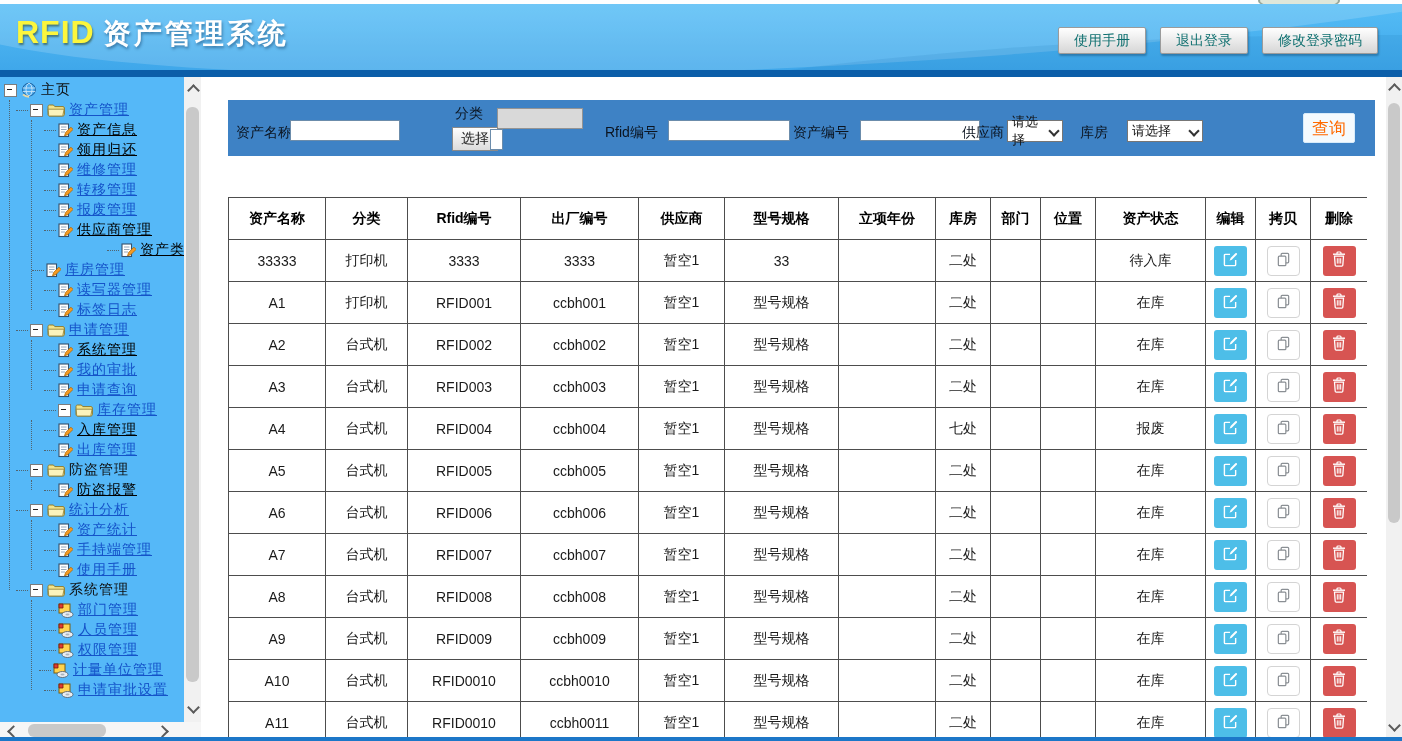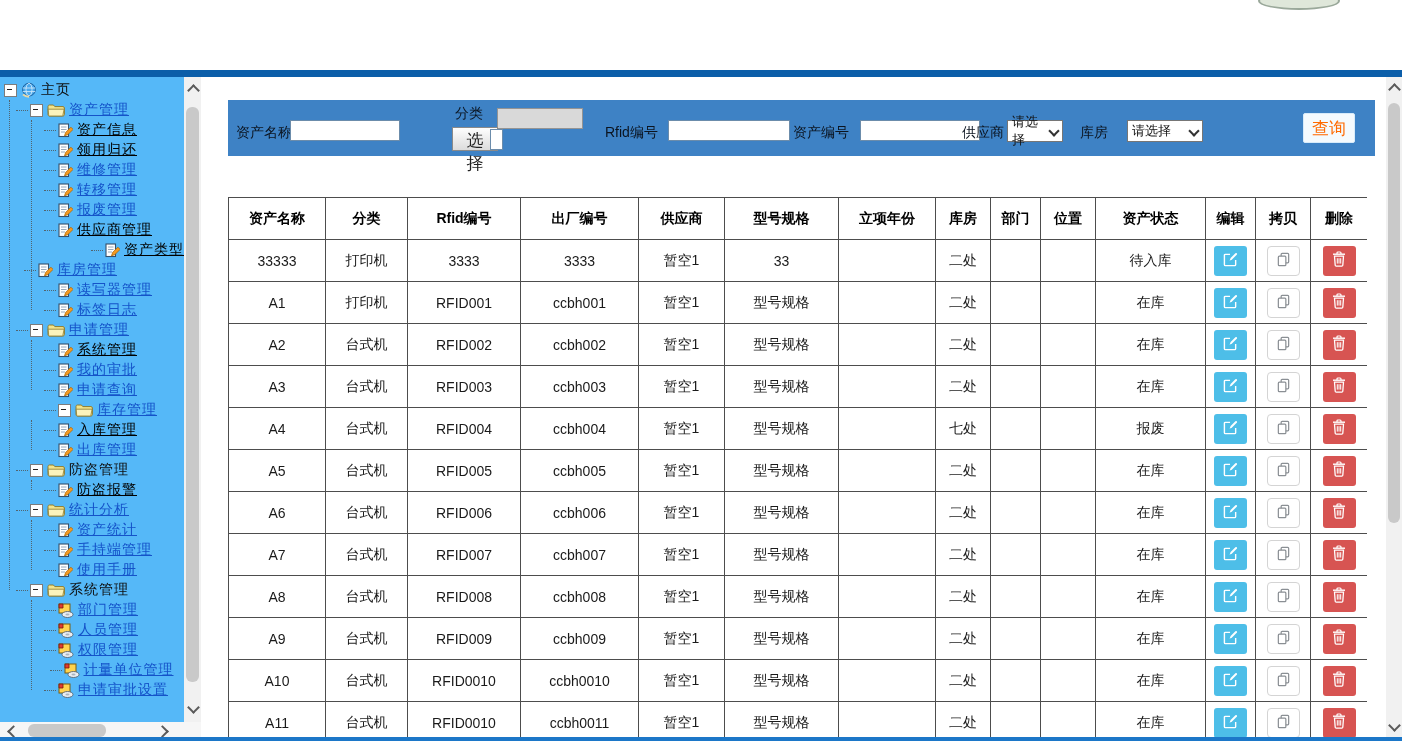--- a/index.html
+++ b/index.html
@@ -14,21 +14,21 @@
   .wave2{position:absolute;left:38%;top:34px;width:95%;height:170px;border-radius:50%;background:rgba(18,104,175,.12);transform:rotate(-2deg);}
   .title{position:absolute;left:16px;top:10px;white-space:nowrap;}
   .brand{font-size:32px;font-weight:bold;color:#fcf63d;letter-spacing:1px;text-shadow:1px 2px 2px rgba(40,60,20,.55);}
   .title-rest{font-size:28px;font-weight:bold;color:#fff;letter-spacing:3px;margin-left:8px;text-shadow:1px 2px 3px rgba(0,40,80,.45);}
   .hbtns{position:absolute;right:24px;top:23px;display:flex;gap:14px;}
   .hbtn{height:27px;padding:0 15px;background:linear-gradient(#ffffff,#d6d6d6);border:1px solid #9b9b9b;border-radius:2px;
         color:#0e6f6f;font-size:14px;font-family:inherit;box-shadow:1px 2px 2px rgba(0,30,60,.3);cursor:pointer;}
   .divider{position:absolute;top:70px;left:0;width:100%;height:7px;background:#0b5ea9;z-index:4;}
 
   
-  .sidebar{position:absolute;top:77px;left:0;width:184px;height:645px;background:#55b8f8;overflow:hidden;z-index:2;}
+  .sidebar{position:absolute;top:77px;left:0;width:200px;height:645px;background:#55b8f8;overflow:hidden;z-index:2;}
   #tree{position:relative;padding-top:3px;}
   .trow{position:relative;height:20px;display:flex;align-items:center;white-space:nowrap;z-index:1;}
   .tlabel{margin-left:4px;font-size:14px;letter-spacing:1px;cursor:pointer;}
   .st-link{color:#1553c9;text-decoration:underline;}
   .st-visited{color:#000000;text-decoration:underline;}
   .st-plain{color:#0d0d0d;text-decoration:none;}
   .dots{width:12px;border-top:1px dotted #51646f;margin-right:2px;flex:none;}
   .minus{position:relative;width:11px;height:11px;background:#fff;border:1px solid #7c7c7c;margin-right:4px;flex:none;cursor:pointer;}
   .minus::after{content:"";position:absolute;left:2px;top:4px;width:5px;height:1px;background:#222;}
   .ticon{flex:none;display:inline-flex;}
@@ -47,21 +47,21 @@
   
   .main{position:absolute;left:201px;top:77px;width:1185px;height:660px;background:#fff;z-index:2;}
   .m-scroll{position:absolute;left:1386px;top:77px;width:16px;height:660px;background:#f1f1f1;z-index:2;}
   .bottomline{position:absolute;left:0;top:737px;width:1402px;height:4px;background:#1c77c8;z-index:5;}
 
   
   .sbar{position:absolute;left:27px;top:23px;width:1147px;height:56px;background:#3e82c5;}
   .sbar .lab{position:absolute;font-size:14px;color:#0b1420;white-space:nowrap;}
   .tin{position:absolute;height:21px;border:1px solid #6b8cab;background:#fff;box-sizing:border-box;font-size:13px;padding:0 3px;font-family:inherit;}
   .tin.gray{background:#d9d9d9;border-color:#949494;}
-  .selbtn{position:absolute;height:24px;background:linear-gradient(#fefefe,#dcdcdc);border:1px solid #8a8a8a;font-size:17px;color:#222;font-family:inherit;cursor:pointer;}
+  .selbtn{position:absolute;height:24px;background:linear-gradient(#fefefe,#dcdcdc);border:1px solid #8a8a8a;font-size:14px;color:#222;font-family:inherit;cursor:pointer;}
   .dsel{position:absolute;height:22px;background:#fff;border:1px solid #767676;box-sizing:border-box;display:flex;align-items:center;justify-content:space-between;padding:0 4px;font-size:13px;color:#111;cursor:pointer;}
   .dsel .car{width:6px;height:6px;border-right:2px solid #333;border-bottom:2px solid #333;transform:rotate(45deg);margin-left:4px;flex:none;}
   .qbtn{position:absolute;width:52px;height:30px;background:#f4fafe;border:1px solid #d7ebfa;border-radius:2px;color:#ff6a00;font-size:17px;font-family:inherit;cursor:pointer;}
 
   
   .toolbar{position:absolute;right:19px;top:86px;height:26px;display:flex;align-items:center;gap:7px;}
   .tlink{color:#1566c8;font-size:17px;letter-spacing:1px;text-decoration:none;cursor:pointer;}
 
   
   .table-wrap{position:absolute;left:27px;top:120px;width:1139px;height:540px;overflow:hidden;}
@@ -75,20 +75,32 @@
   .abtn.del{background:#d75452;}
 </style>
 </head>
 <body>
 
 <div id="app">
 
   <div class="topstrip"></div>
   <div class="corner-arc"></div>
 
+  <div class="header">
+    <div class="wave1"></div>
+    <div class="wave2"></div>
+    <div class="title">
+      <span class="brand">RFID</span><span class="title-rest">资产管理系统</span>
+    </div>
+    <div class="hbtns">
+      <button class="hbtn">使用手册</button>
+      <button class="hbtn">退出登录</button>
+      <button class="hbtn">修改登录密码</button>
+    </div>
+  </div>
   <div class="divider"></div>
 
   <div class="sidebar">
     <div id="tree">
         <div class="trow" style="padding-left: 4px;">
           <span class="minus"></span>
           <span class="ticon">
             <svg width="16" height="16" viewBox="0 0 16 16">
               <circle cx="8" cy="7.6" r="6.4" fill="#4aa8ec" stroke="#1c5f9c"></circle>
               <ellipse cx="8" cy="7.6" rx="3" ry="6.2" fill="none" stroke="#cfe9fb" stroke-width="0.9"></ellipse>
@@ -179,21 +191,21 @@
           <span class="dots"></span>
           <span class="ticon">
             <svg width="15" height="15" viewBox="0 0 15 15">
               <rect x="1" y="1" width="9.5" height="12.5" fill="#fff" stroke="#35506b" stroke-width="1.1"></rect>
               <path d="M3 4h5.5M3 6.5h5.5M3 9h4" stroke="#7d93a8" stroke-width="0.8"></path>
               <path d="M6.5 12.8l1.2-3.4 5.2-5.2 2.2 2.2-5.2 5.2z" fill="#f59a23" stroke="#b26a00" stroke-width="0.8"></path>
             </svg>
           </span>
           <span class="tlabel st-visited">资产类型</span>
         </div>
-        <div class="trow" style="padding-left: 24px;">
+        <div class="trow" style="padding-left: 32px;">
           <span class="dots"></span>
           <span class="ticon">
             <svg width="15" height="15" viewBox="0 0 15 15">
               <rect x="1" y="1" width="9.5" height="12.5" fill="#fff" stroke="#35506b" stroke-width="1.1"></rect>
               <path d="M3 4h5.5M3 6.5h5.5M3 9h4" stroke="#7d93a8" stroke-width="0.8"></path>
               <path d="M6.5 12.8l1.2-3.4 5.2-5.2 2.2 2.2-5.2 5.2z" fill="#f59a23" stroke="#b26a00" stroke-width="0.8"></path>
             </svg>
           </span>
           <span class="tlabel st-link">库房管理</span>
         </div>
@@ -402,21 +414,21 @@
           <span class="ticon">
             <svg width="16" height="15" viewBox="0 0 16 15">
               <rect x="1" y="1" width="11" height="9" fill="#ffd34d" stroke="#7a5c10"></rect>
               <path d="M1 1h4v4h-4z" fill="#e23b2e" stroke="#7a1a10" stroke-width="0.8"></path>
               <ellipse cx="9.5" cy="11.5" rx="5.5" ry="3" fill="#e9edf2" stroke="#5a6572" stroke-width="0.9"></ellipse>
               <ellipse cx="9.5" cy="11.5" rx="2" ry="1" fill="#aab4bf"></ellipse>
             </svg>
           </span>
           <span class="tlabel st-link">权限管理</span>
         </div>
-        <div class="trow" style="padding-left: 39px; justify-content: center;">
+        <div class="trow" style="padding-left: 39px;">
           <span class="dots"></span>
           <span class="ticon">
             <svg width="16" height="15" viewBox="0 0 16 15">
               <rect x="1" y="1" width="11" height="9" fill="#ffd34d" stroke="#7a5c10"></rect>
               <path d="M1 1h4v4h-4z" fill="#e23b2e" stroke="#7a1a10" stroke-width="0.8"></path>
               <ellipse cx="9.5" cy="11.5" rx="5.5" ry="3" fill="#e9edf2" stroke="#5a6572" stroke-width="0.9"></ellipse>
               <ellipse cx="9.5" cy="11.5" rx="2" ry="1" fill="#aab4bf"></ellipse>
             </svg>
           </span>
           <span class="tlabel st-link">计量单位管理</span>

